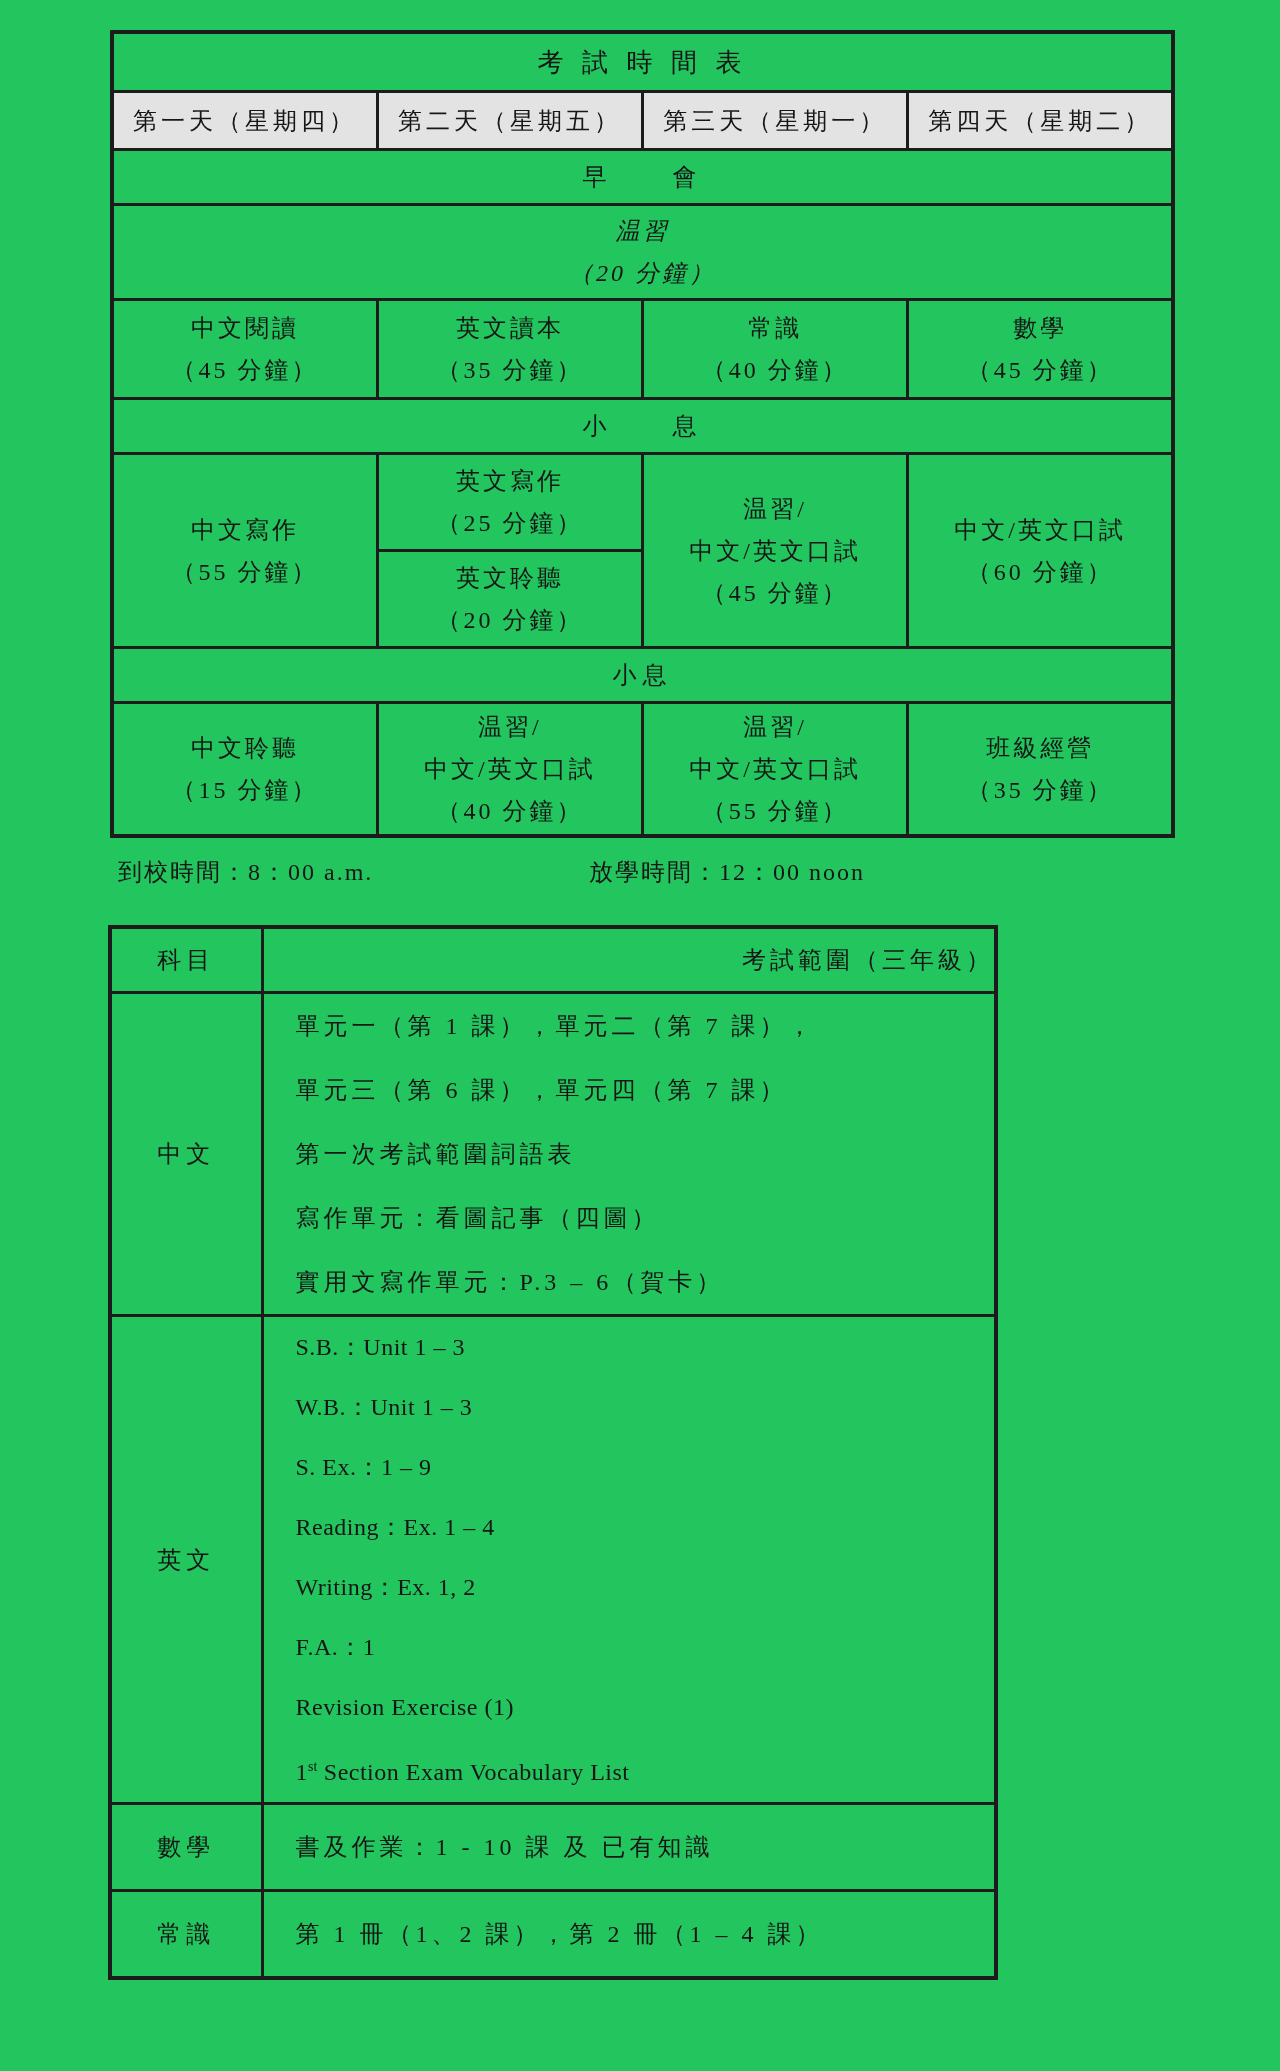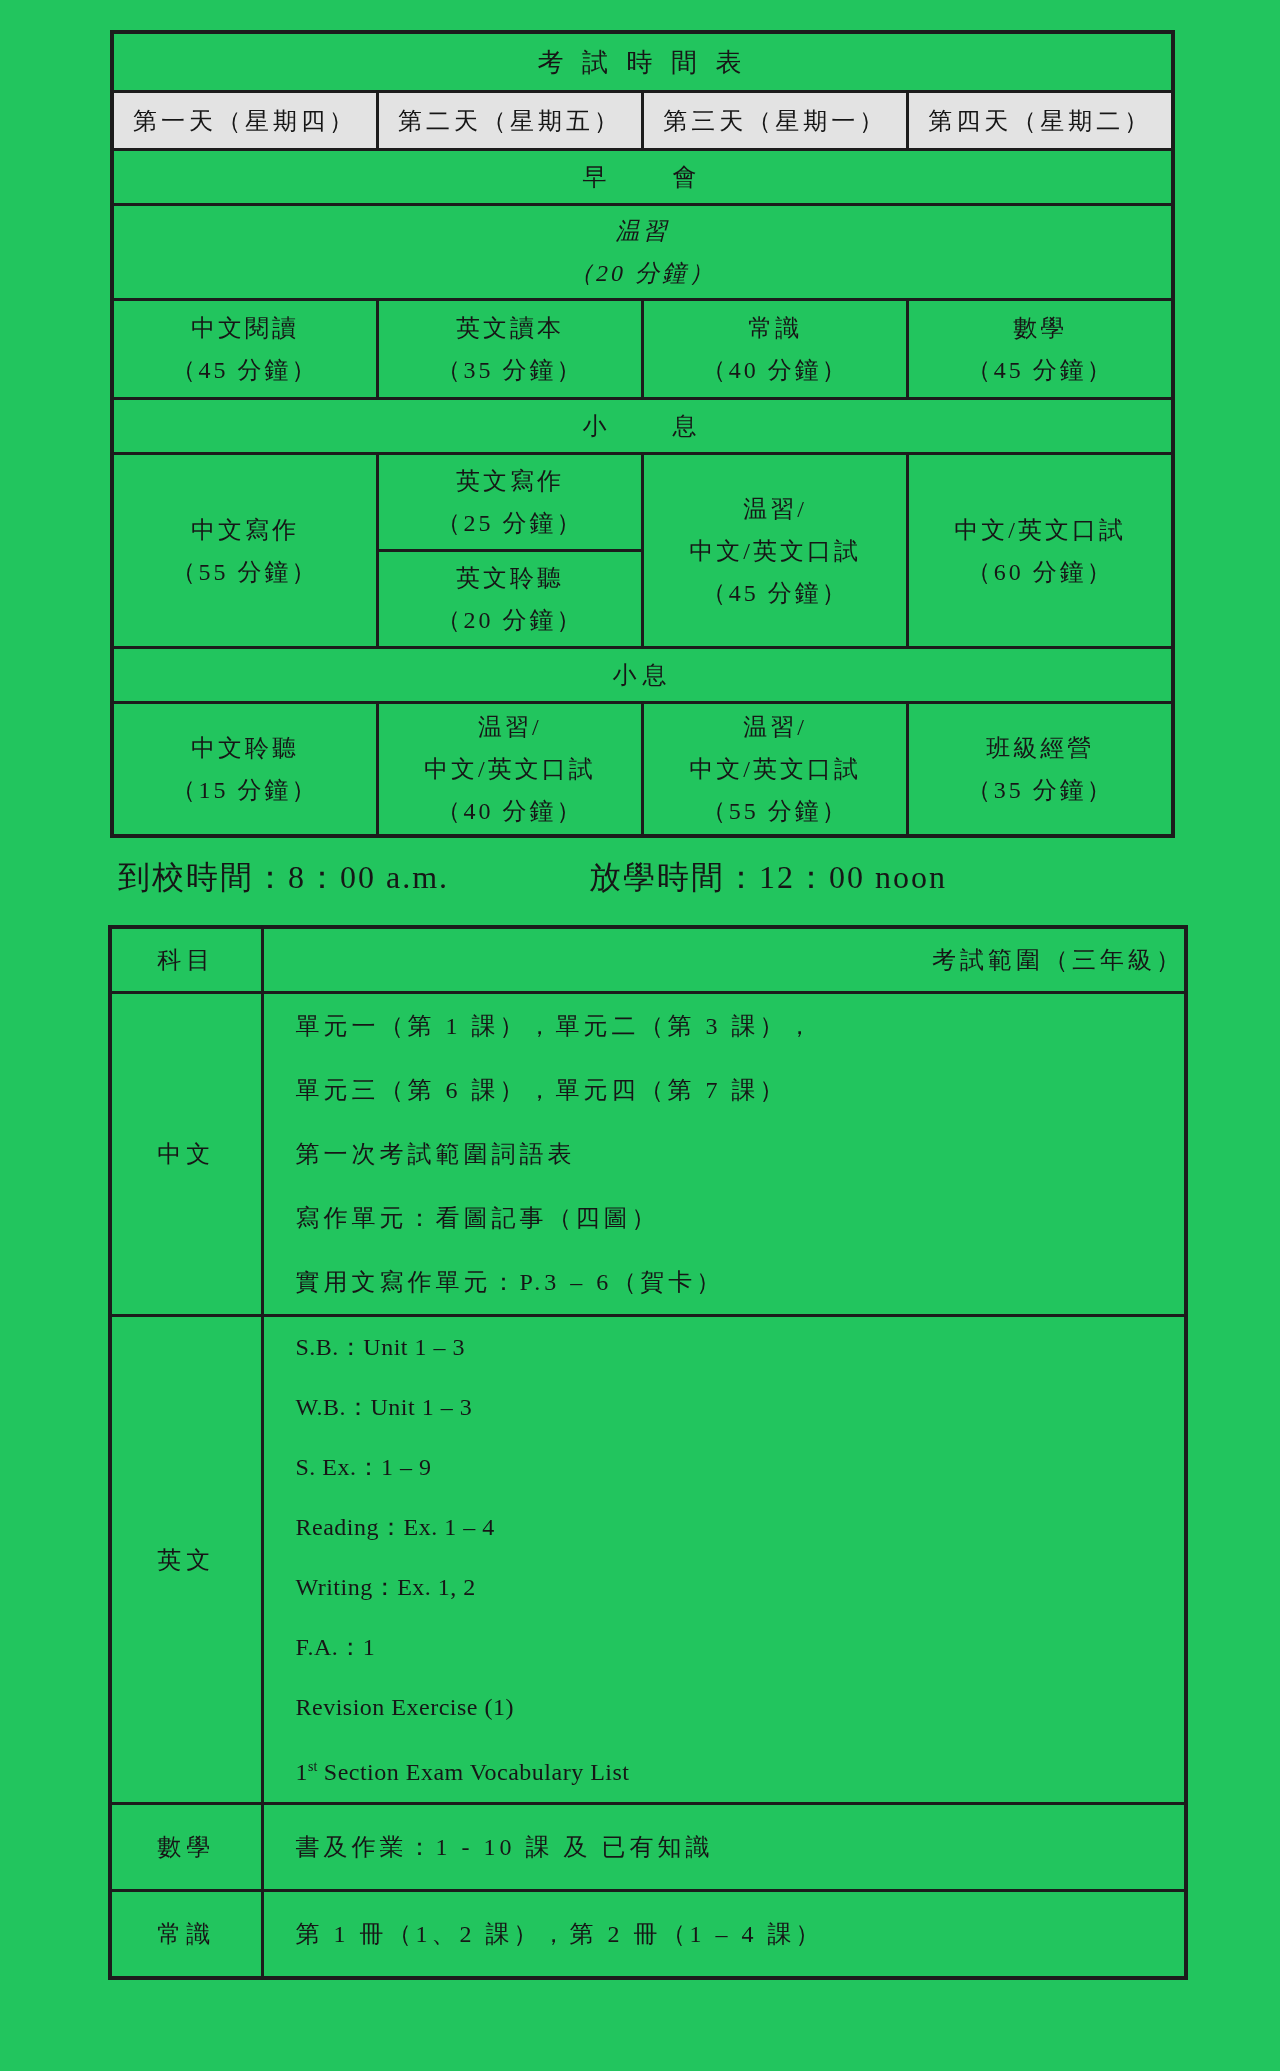--- a/index.html
+++ b/index.html
@@ -37,30 +37,30 @@
   .t1 .assembly { height:52px; letter-spacing:6px;text-align:center; }
   .t1 .rev { height:92px;font-style:italic; }
   .t1 tr.p1 td { height:96px; }
   .t1 .recess { height:52px; letter-spacing:6px; }
   .t1 tr.p2 td.half { height:94px; }
   .t1 tr.p2b td.half { height:94px;margin-top:37px; }
   .t1 tr.p3 td { height:130px; }
   .t1 .ln { line-height:42px; }
 
   
-  .times { position:absolute; top:856px; left:0; width:1280px; height:34px; font-size:32px; letter-spacing:2px; }
+  .times { position:absolute; top:856px; left:0; width:1280px; height:34px; font-size:24px; letter-spacing:2px; }
   .times .arrival   { position:absolute; left:118px; top:0; }
   .times .dismissal { position:absolute; left:589px; top:0; }
 
   
   table.t2 {
     position:absolute;
     left:108px;
     top:925px;
-    width:1080px;
+    width:890px;
     border-collapse:collapse;
     table-layout:fixed;
     font-size:24px;
     color:#161616;
   }
   table.t2 { border:4px solid #1c1c1c; }
   table.t2 td { border:3px solid #1c1c1c; padding:0; vertical-align:middle; }
   .t2 col.c-subj { width:152px; }
   .t2 .subj { text-align:center; letter-spacing:5px; }
   .t2 tr.h td { height:62px; }
@@ -187,21 +187,21 @@
         <col>
       </colgroup>
     <tbody>
       <tr class="h">
         <td class="subj">科目</td>
         <td class="rangeh">考試範圍（三年級）</td>
       </tr>
       <tr class="cn">
         <td class="subj">中文</td>
         <td class="content">
-          <div class="ln">單元一（第 1 課），單元二（第 3 課），</div>
+          <div class="ln">單元一（第 1 課），單元二（第 7 課），</div>
           <div class="ln">單元三（第 6 課），單元四（第 7 課）</div>
           <div class="ln">第一次考試範圍詞語表</div>
           <div class="ln">寫作單元：看圖記事（四圖）</div>
           <div class="ln">實用文寫作單元：P.3 – 6（賀卡）</div>
         </td>
       </tr>
       <tr class="en">
         <td class="subj">英文</td>
         <td class="content">
           <div class="ln">S.B.：Unit 1 – 3</div>

